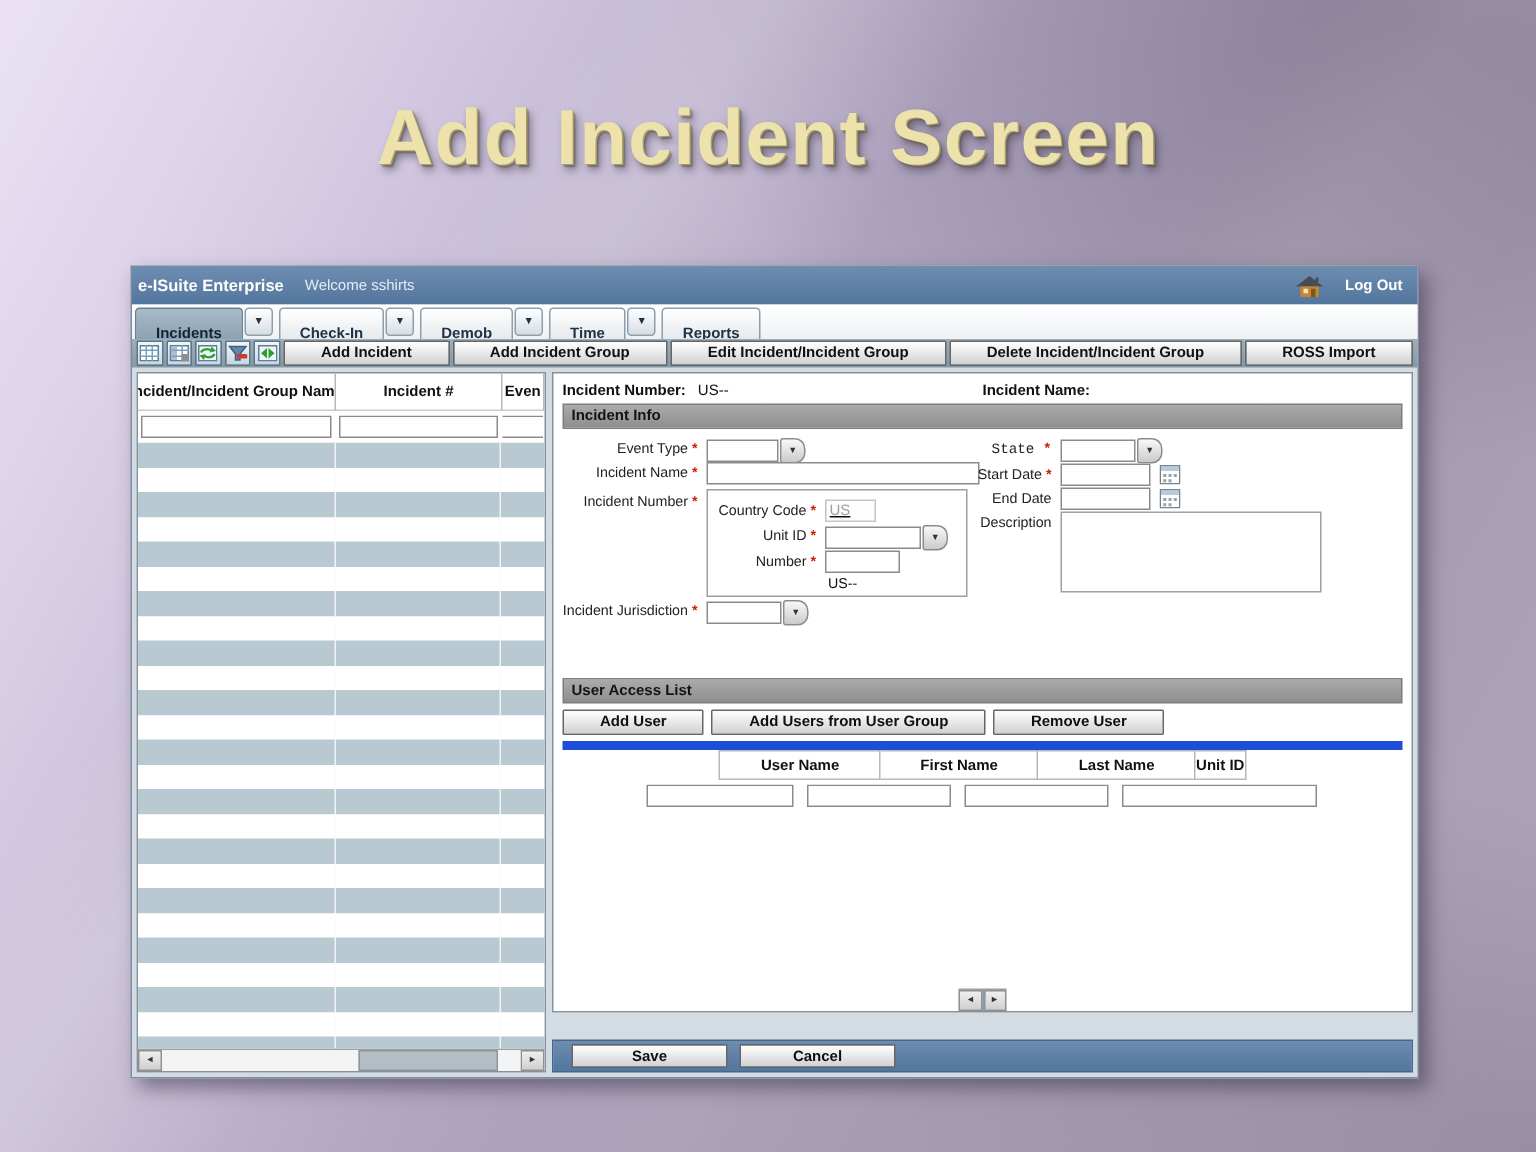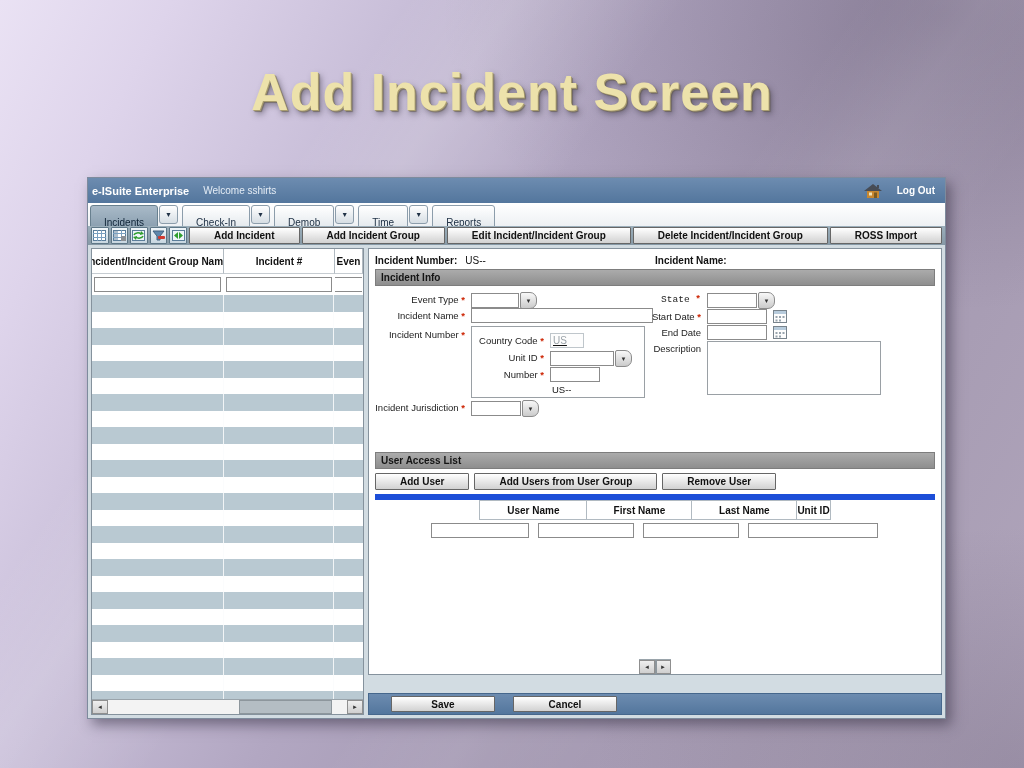--- a/index.html
+++ b/index.html
@@ -25,21 +25,21 @@
     display:flex;align-items:center;padding:0 10px 0 4px;color:#fff;}
   .brand{font-weight:bold;font-size:11px;white-space:nowrap;}
   .welcome{margin-left:14px;font-size:10px;color:#e4ecf5;white-space:nowrap;}
   .hdr-right{margin-left:auto;display:flex;align-items:center;gap:14px;}
   .logout{font-weight:bold;font-size:10px;color:#fff;cursor:pointer;}
 
   .tabbar{height:23px;flex:0 0 23px;background:linear-gradient(#ffffff,#eef1f4);
     display:flex;align-items:center;padding:0 0 0 2px;gap:4px;}
   .tabwrap{display:flex;gap:1px;height:19px;}
   .tab{display:flex;align-items:center;justify-content:center;padding:16px 13px;
-    font-weight:normal;font-size:10px;color:#203246;border:1px solid #8c9dab;border-radius:3px;
+    font-weight:bold;font-size:10px;color:#203246;border:1px solid #8c9dab;border-radius:3px;
     background:linear-gradient(#ffffff,#d6dee4);box-shadow:inset 0 1px 0 #fff;cursor:pointer;white-space:nowrap;}
   .tab.active{background:linear-gradient(#a9bac8,#7b92a4);color:#0f2437;border-color:#68808f;box-shadow:none;}
   .tab-dd{width:17px;display:flex;align-items:center;justify-content:center;font-size:7px;color:#203246;
     border:1px solid #8c9dab;border-radius:3px;background:linear-gradient(#ffffff,#d6dee4);cursor:pointer;}
 
   .toolbar{height:19px;flex:0 0 19px;background:linear-gradient(#9cafbb,#8598a5);
     display:flex;align-items:center;padding:0 3px;gap:2px;}
   .tool-icon{width:17px;height:15px;border:1px solid #5e7787;border-radius:1px;
     background:linear-gradient(#f0f6fa,#c7d6e0);display:flex;align-items:center;justify-content:center;cursor:pointer;}
   .actions{margin-left:auto;display:flex;gap:2px;}
@@ -98,21 +98,21 @@
   .ut-header{display:flex;height:20px;flex:0 0 20px;}
   .ut-hcell{display:flex;align-items:center;justify-content:center;font-weight:bold;font-size:10px;
     border:1px solid #b1bac1;border-left:none;overflow:hidden;white-space:nowrap;}
   .ut-hcell:first-child{border-left:1px solid #b1bac1;}
   .ut-filters{display:flex;height:21px;flex:0 0 21px;align-items:center;}
   .ut-rows{flex:1;overflow:hidden;position:relative;}
   .ut-rows .trow{height:15px;}
 
   .footer-bar{height:20px;flex:0 0 20px;background:linear-gradient(#6d8cb0,#53769d);border:1px solid #46678c;
     display:flex;align-items:center;padding-left:12px;gap:8px;}
-  .f-btn{width:54px;height:14px;margin-left:10px;}
+  .f-btn{width:54px;height:14px;}
 </style>
 </head>
 <body>
 
 <div class="slide">
   <div class="slide-title">Add Incident Screen</div>
 
   <div class="window">
 
     <div class="app-header">

